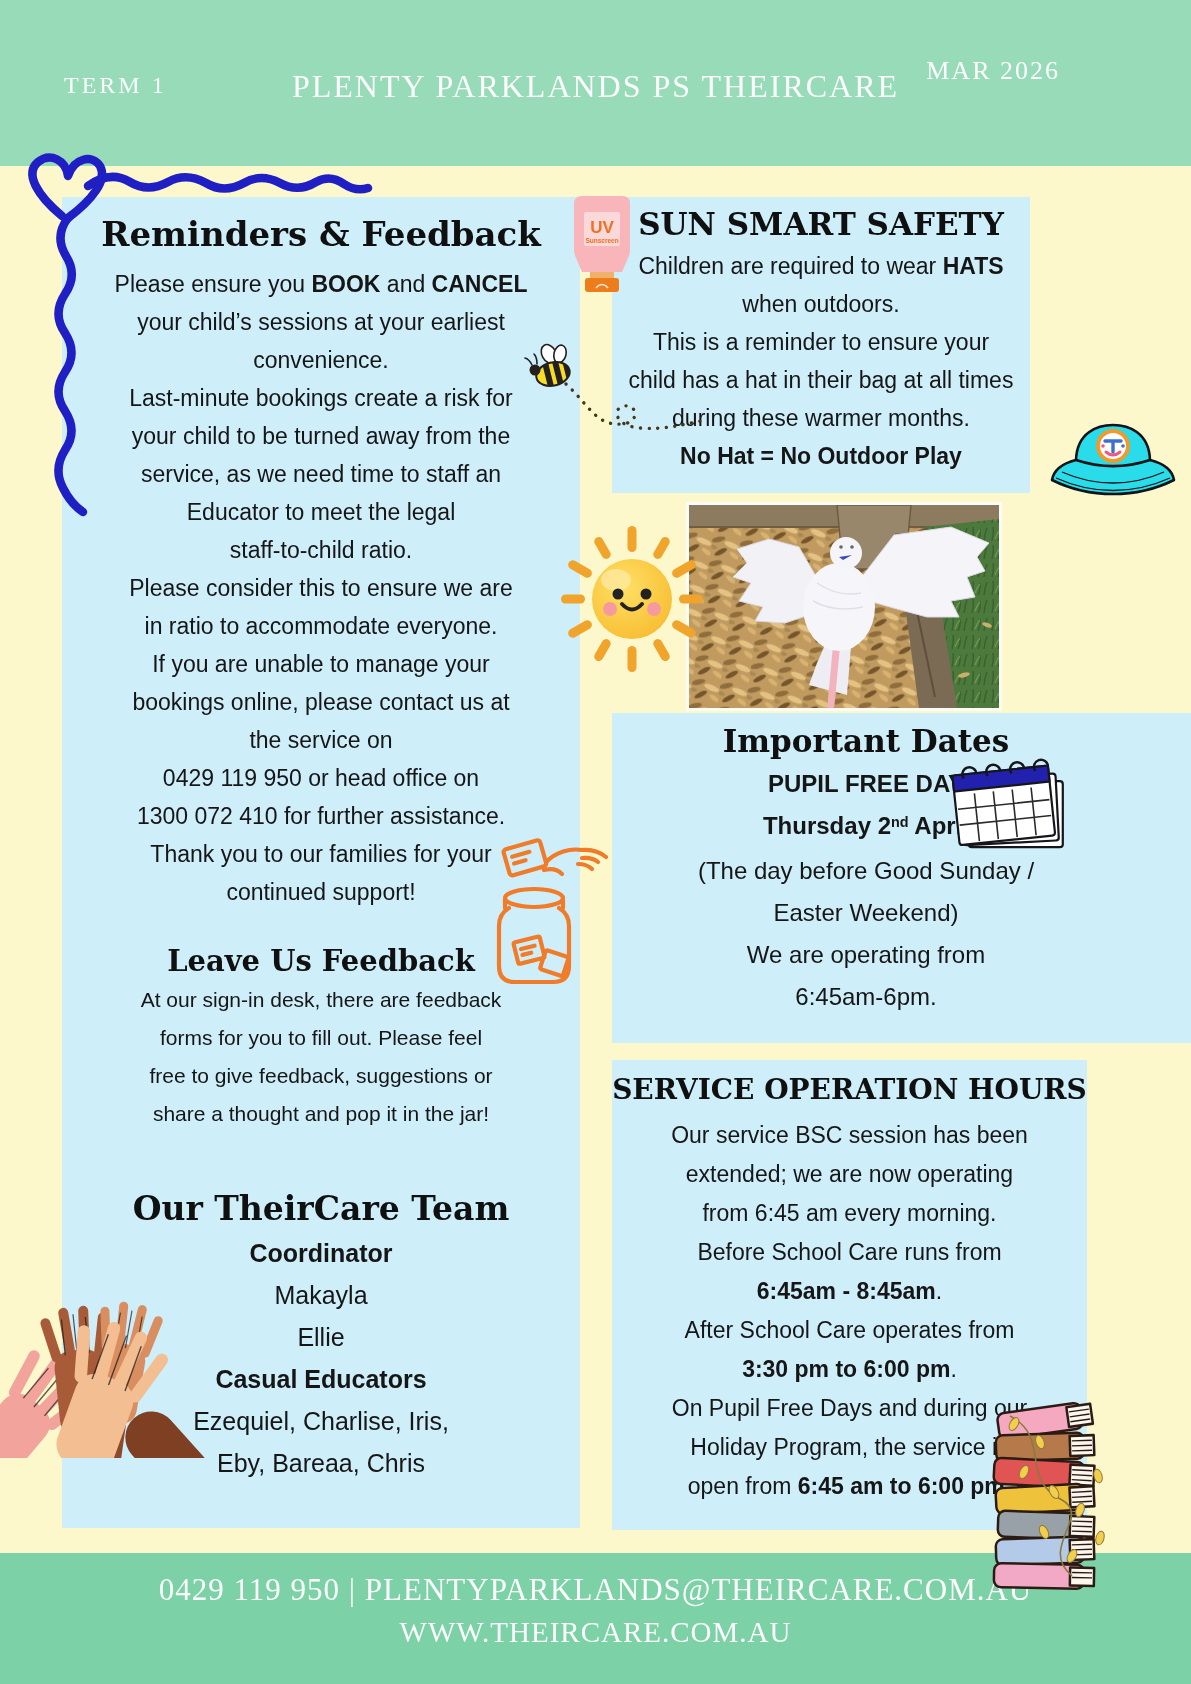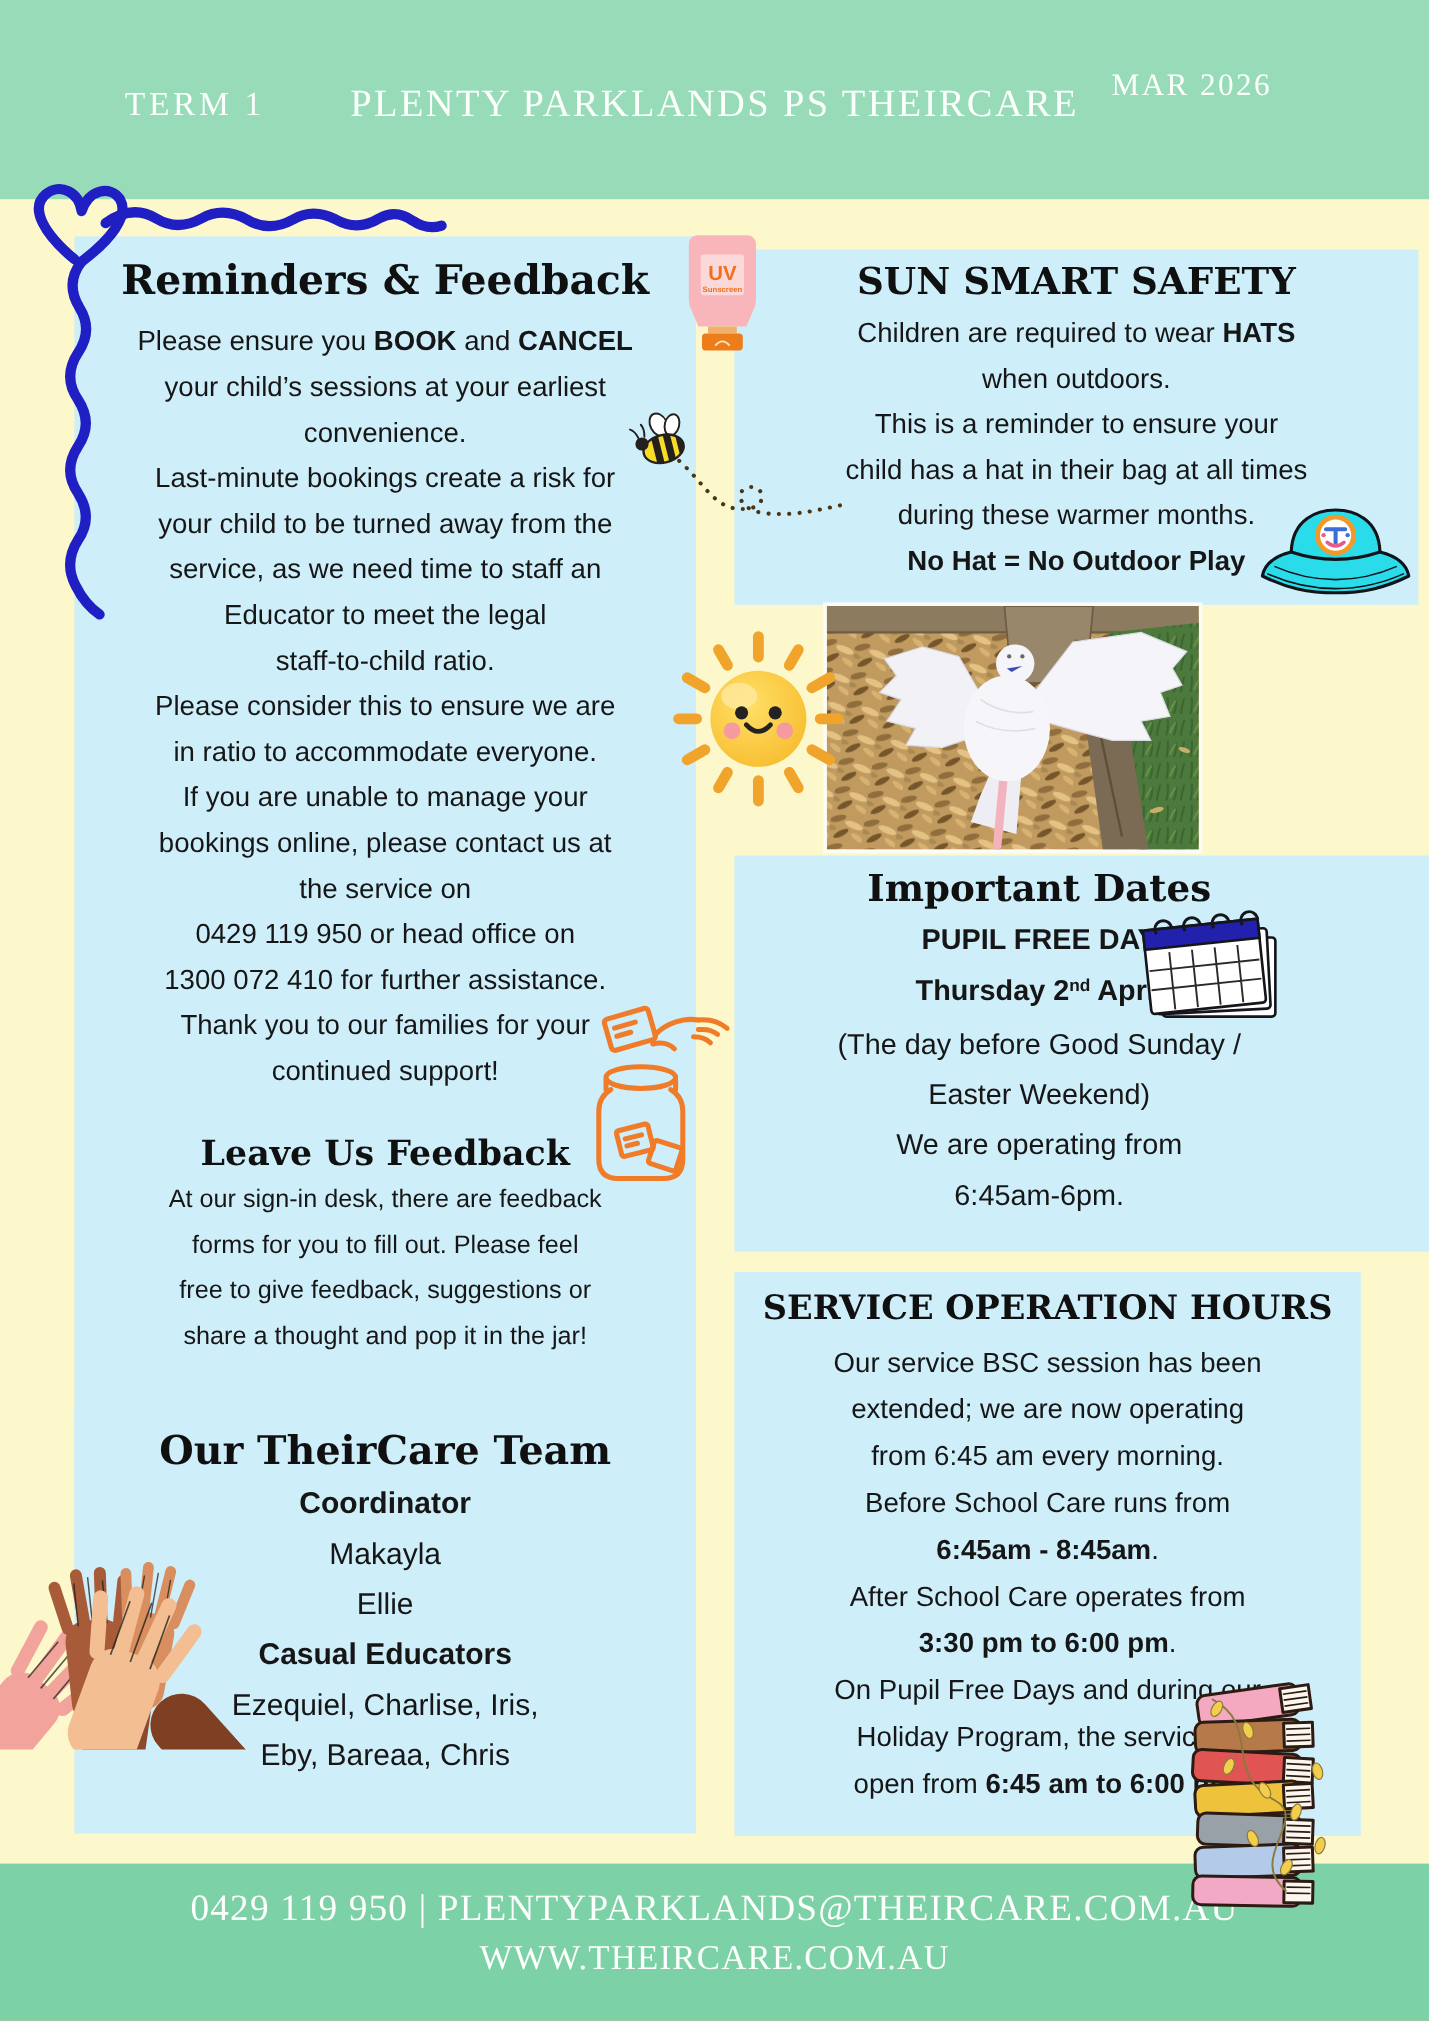--- a/index.html
+++ b/index.html
@@ -2,33 +2,33 @@
 <html style="--c-header_green: #97DBB9; --c-footer_green: #7CD1A7; --c-page_yellow: #FCF8CC; --c-card_blue: #CEEEFA; --c-squiggle_blue: #1F1FC4; --c-accent_orange: #F07B28; --c-hat_cyan: #2ADBE9; --c-calendar_blue: #2121AE; --c-sun_yellow: #F7BB2E;"><head>
 <meta charset="utf-8">
 <style>
   html,body{margin:0;padding:0;background:#555;}
   .page{position:relative;width:1191px;height:1684px;margin:0 auto;overflow:hidden;
         background:var(--c-page_yellow,#FCF8CC);font-family:"Liberation Sans",sans-serif;}
   .band{position:absolute;left:0;width:100%;}
   .band.header{top:0;height:166px;background:var(--c-header_green,#97DBB9);}
   .band.footer{top:1553px;height:131px;background:var(--c-footer_green,#7CD1A7);}
   .hdr-text{position:absolute;color:#FDFFFD;font-family:"Liberation Serif",serif;}
-  .hdr-left{left:64px;top:72px;font-size:28px;letter-spacing:3px;margin-left:40px;}
+  .hdr-left{left:64px;top:72px;font-size:24px;letter-spacing:3px;}
   .hdr-center{left:0;width:100%;text-align:center;top:68px;font-size:32px;letter-spacing:2px;}
   .hdr-right{right:131px;top:56px;font-size:26px;letter-spacing:2px;}
   .ftr-line{position:absolute;left:0;width:100%;text-align:center;color:#FDFFFD;
             font-family:"Liberation Serif",serif;letter-spacing:1px;}
   .ftr-1{top:1572px;font-size:31px;}
   .ftr-2{top:1616px;font-size:29px;}
   .card{position:absolute;background:var(--c-card_blue,#CEEEFA);}
   .card-reminders{left:62px;top:197px;width:518px;height:1108px;}
   .card-team{left:62px;top:1176px;width:518px;height:352px;}
-  .card-sunsmart{left:612px;top:208px;width:570px;height:296px;}
+  .card-sunsmart{left:612px;top:197px;width:418px;height:296px;}
   .card-dates{left:612px;top:713px;width:586px;height:330px;}
-  .card-service{left:612px;top:1060px;width:522px;height:470px;}
+  .card-service{left:612px;top:1060px;width:475px;height:470px;}
   .ttl{font-family:"DejaVu Serif",serif;font-weight:700;color:#101010;text-align:center;}
   .t-reminders{margin-top:14px;font-size:34px;line-height:46px;}
   .t-leave{margin-top:30px;font-size:29px;line-height:40px;}
   .t-team{margin-top:10px;font-size:33px;line-height:46px;}
   .t-sun{margin-top:6px;font-size:31px;line-height:42px;}
   .t-dates{margin-top:6px;font-size:31px;line-height:44px;}
   .t-service{margin-top:10px;font-size:28px;line-height:40px;}
   .lines{text-align:center;color:#161616;}
   .tline{white-space:pre;}
   .b{font-weight:700;}

